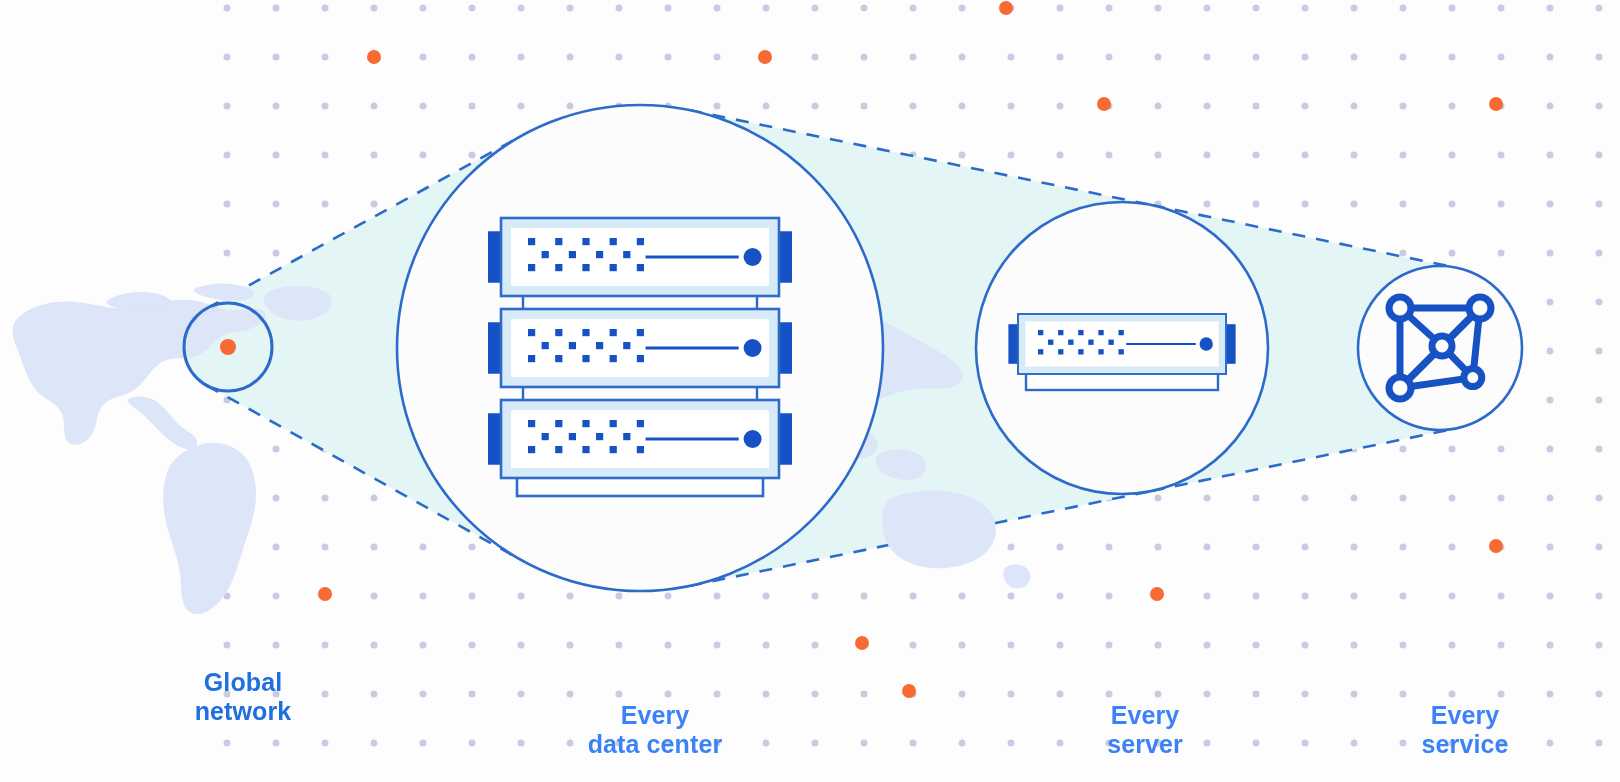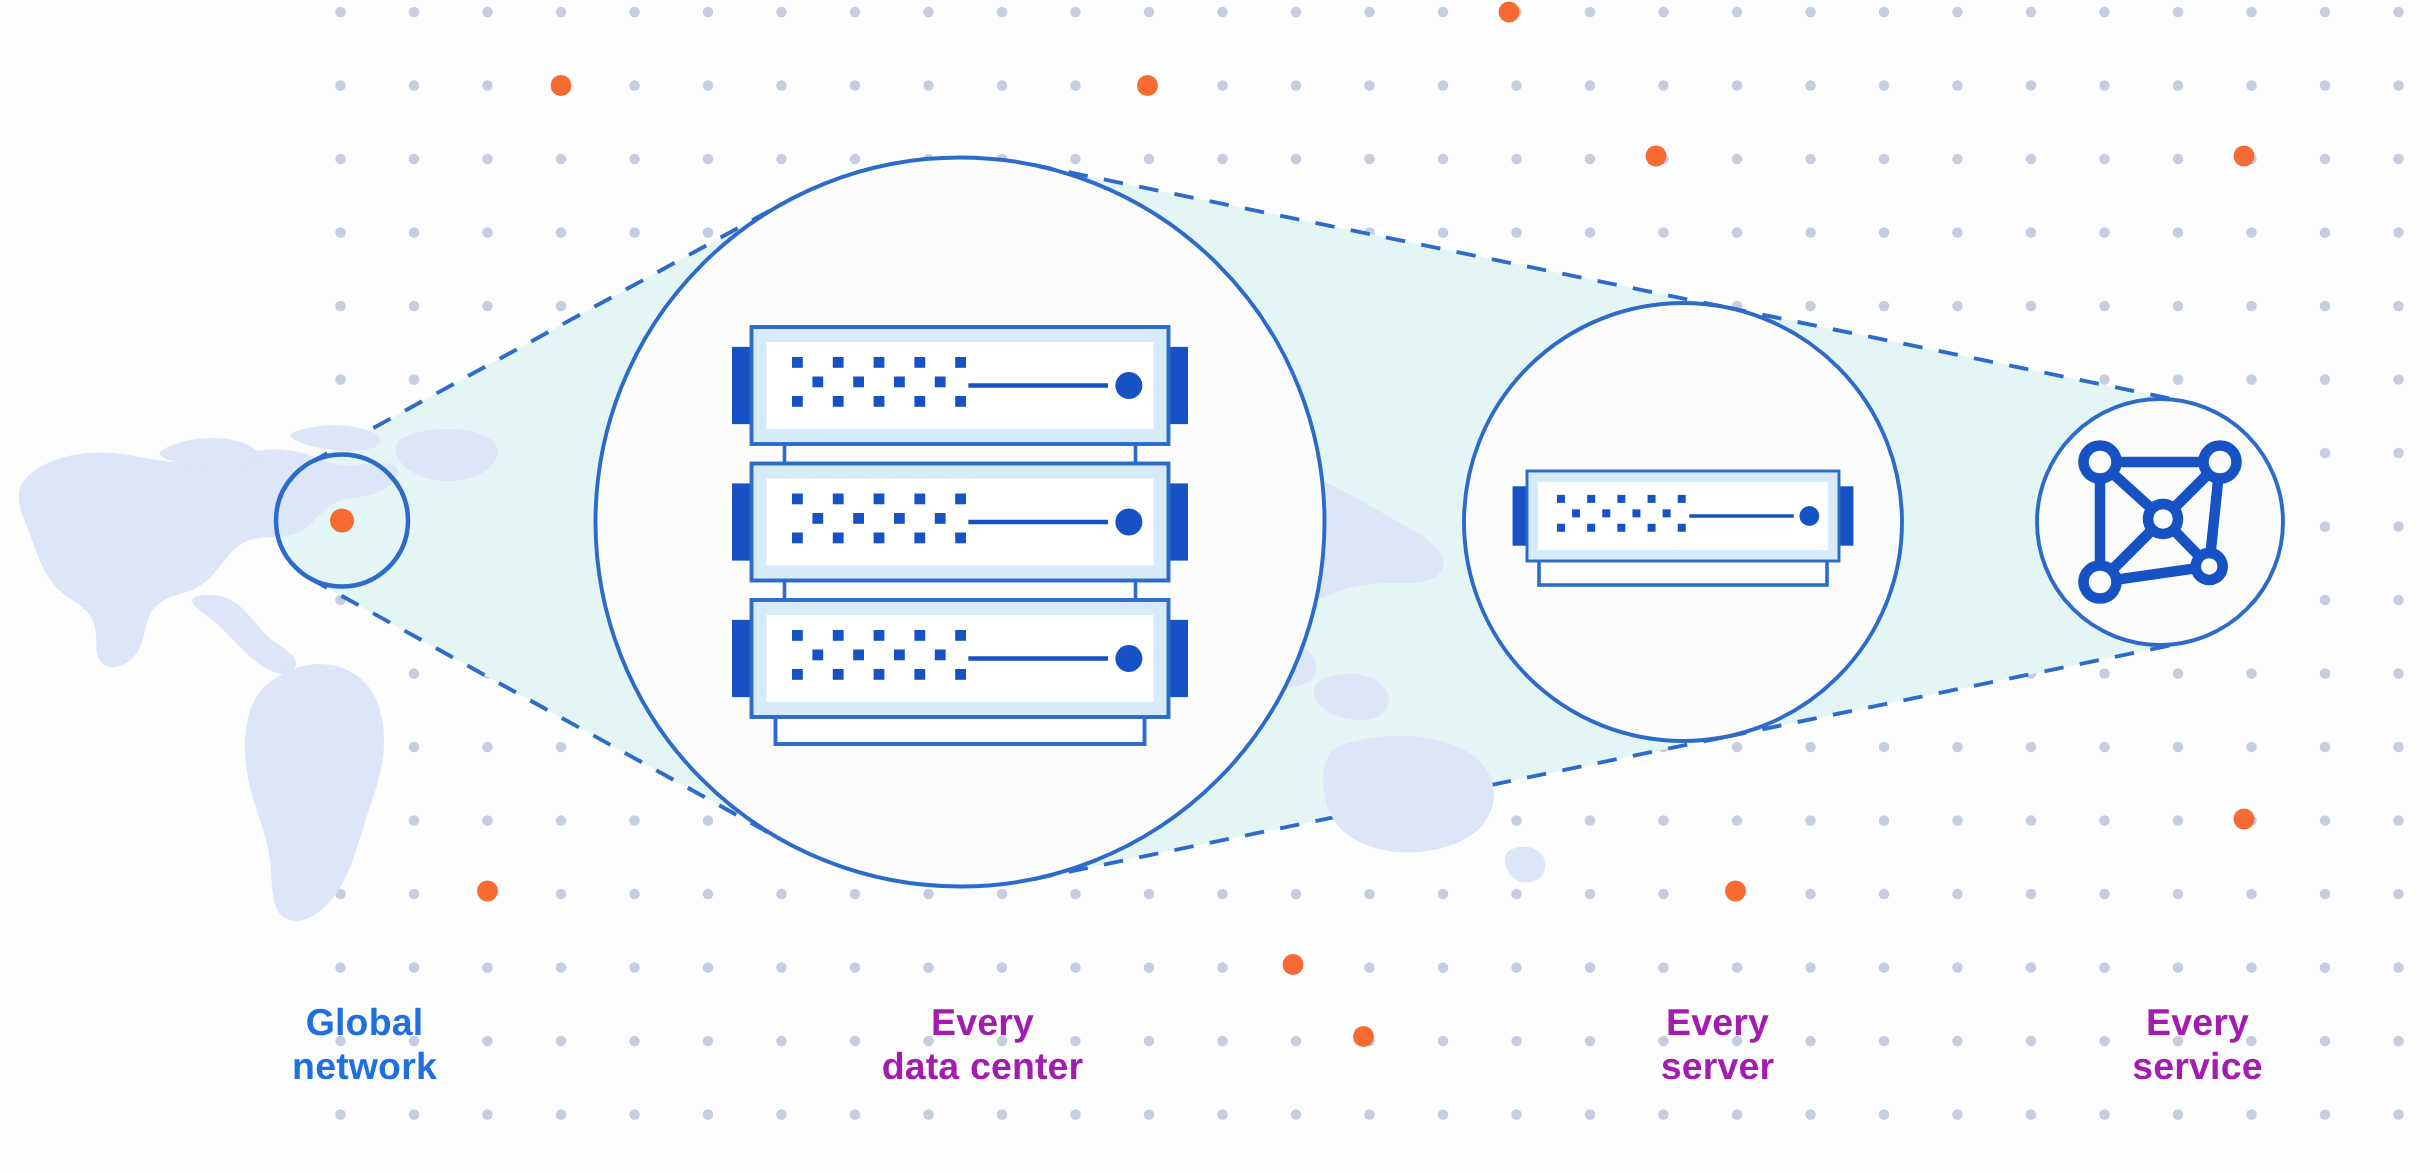--- a/index.html
+++ b/index.html
@@ -36,21 +36,21 @@
   .label {
     position: absolute;
     text-align: center;
     font-size: 25px;
     line-height: 1.16;
     font-weight: 600;
     letter-spacing: 0.1px;
     white-space: pre-line;
     transform: translateX(-50%);
   }
-  .label.dark { color: #a21caf; }
+  .label.dark { color: #3b82f6; margin-top: 33px; }
   .label.brand { color: #1F6FE0; }
 </style>
 </head>
 <body>
 
 <div id="stage">
 
   <svg class="layer" id="grid-layer" viewBox="0 0 1620 782" aria-hidden="true">
       <circle cx="227" cy="-41" r="3.5" fill="#C7CDE0"></circle>
       <circle cx="276" cy="-41" r="3.5" fill="#C7CDE0"></circle>

